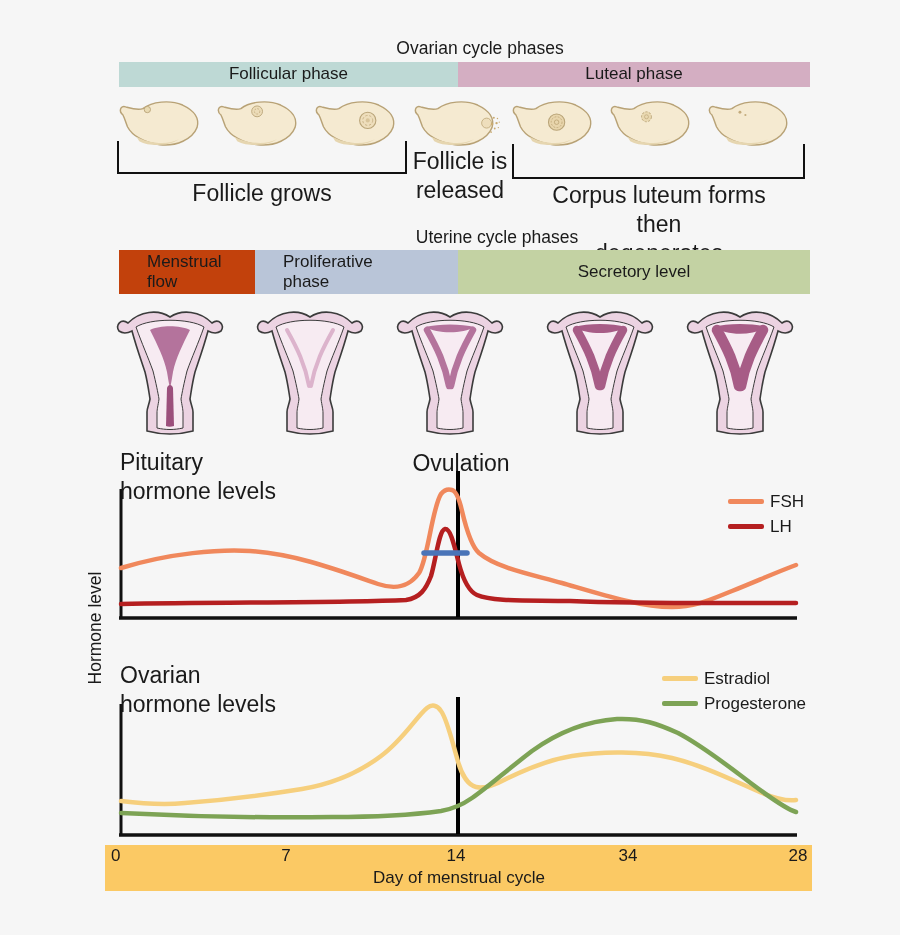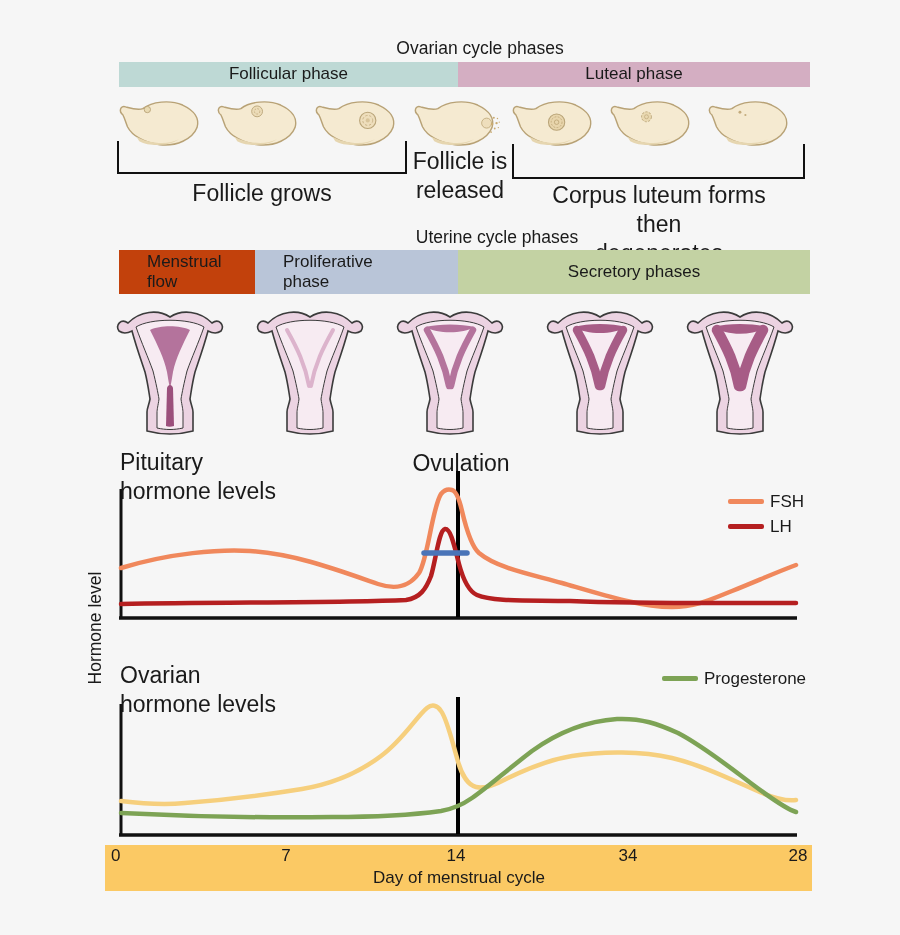--- a/index.html
+++ b/index.html
@@ -135,21 +135,21 @@
   <div class="abs phase-bar uterine-bar">
     <div class="seg seg-menstrual left-align">
       <span>Menstrual
 flow</span>
     </div>
     <div class="seg seg-proliferative left-align">
       <span>Proliferative
 phase</span>
     </div>
     <div class="seg seg-secretory">
-      <span>Secretory phases</span>
+      <span>Secretory level</span>
     </div>
   </div>
 
   <svg class="fig" style="left:112px;top:300px;" width="116" height="136" viewBox="0 0 116 136">
     <use href="#uterus-base"></use>
     <path d="M38,30 C48,25 68,25 78,30 C70,46 64,58 61,72 C60,78 59,84 58,89 C57,84 56,78 55,72 C52,58 46,46 38,30 Z" fill="#b4739c"></path>
     <path d="M55,88 C56,84 60,84 61,88 L62,126 C59,127 56,127 54,126 Z" fill="#9c4f7c"></path>
   </svg>
   <svg class="fig" style="left:252px;top:300px;" width="116" height="136" viewBox="0 0 116 136">
     <use href="#uterus-base"></use>
@@ -210,20 +210,24 @@
       <span class="legend-label">LH</span>
     </div>
   </div>
 
   <div class="abs vert-label">Hormone level</div>
 
   <div class="abs lbl" style="left:120px;top:661px;">Ovarian
 hormone levels</div>
 
   <div class="abs" style="left:662px;top:666px;">
+    <div class="legend-row">
+      <span class="legend-line estradiol"></span>
+      <span class="legend-label">Estradiol</span>
+    </div>
     <div class="legend-row">
       <span class="legend-line progesterone"></span>
       <span class="legend-label">Progesterone</span>
     </div>
   </div>
 
   <div class="abs day-bar"></div>
   <div class="abs day-tick" style="left:111px;">0</div>
   <div class="abs day-tick center" style="left:286px;">7</div>
   <div class="abs day-tick center" style="left:456px;">14</div>

